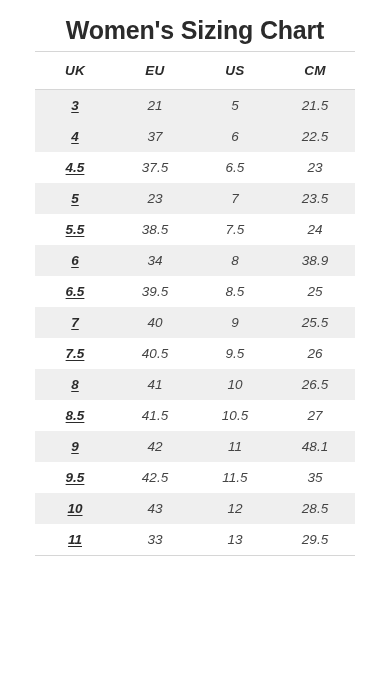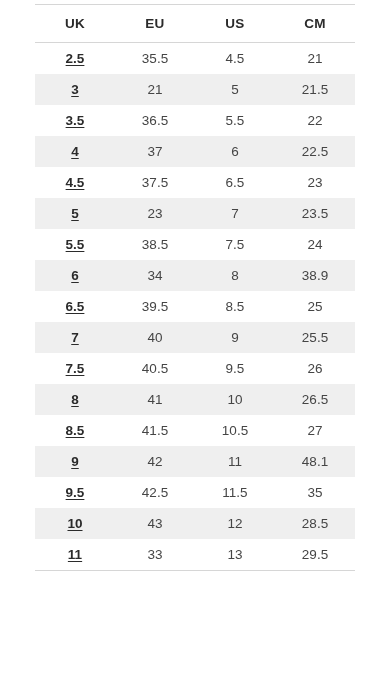--- a/index.html
+++ b/index.html
@@ -28,20 +28,21 @@
     color: #2b2b2b;
     letter-spacing: -0.2px;
     margin: 0;
     padding-top: 13px;
     line-height: 34px;
   }
   .table-wrap {
     margin: 0 auto;
     width: 320px;
     padding-top: 4px;
+    font-style: italic;
   }
   table.size-table {
     width: 320px;
     border-collapse: collapse;
     table-layout: fixed;
   }
   table.size-table thead th {
     font-size: 13.5px;
     font-weight: bold;
     color: #2b2b2b;
@@ -79,56 +80,45 @@
   .col-uk { width: 25%; }
   .col-eu { width: 25%; }
   .col-us { width: 25%; }
   .col-cm { width: 25%; }
 </style>
 </head>
 <body>
 
 <div class="page">
 
+  <h1 class="chart-title">Women's Sizing Chart</h1>
 
   <div class="table-wrap">
     <table class="size-table">
       <colgroup>
         <col class="col-uk">
         <col class="col-eu">
         <col class="col-us">
         <col class="col-cm">
       </colgroup>
       <thead>
         <tr>
           <th>UK</th>
           <th>EU</th>
           <th>US</th>
           <th>CM</th>
         </tr>
       </thead>
       <tbody id="table-body">
-          <tr>
-            <td class="uk-cell">2.5</td>
-            <td>35.5</td>
-            <td>4.5</td>
-            <td>21</td>
-          </tr>
           <tr class="shaded">
             <td class="uk-cell">3</td>
             <td>21</td>
             <td>5</td>
             <td>21.5</td>
           </tr>
-          <tr>
-            <td class="uk-cell">3.5</td>
-            <td>36.5</td>
-            <td>5.5</td>
-            <td>22</td>
-          </tr>
           <tr class="shaded">
             <td class="uk-cell">4</td>
             <td>37</td>
             <td>6</td>
             <td>22.5</td>
           </tr>
           <tr>
             <td class="uk-cell">4.5</td>
             <td>37.5</td>
             <td>6.5</td>

